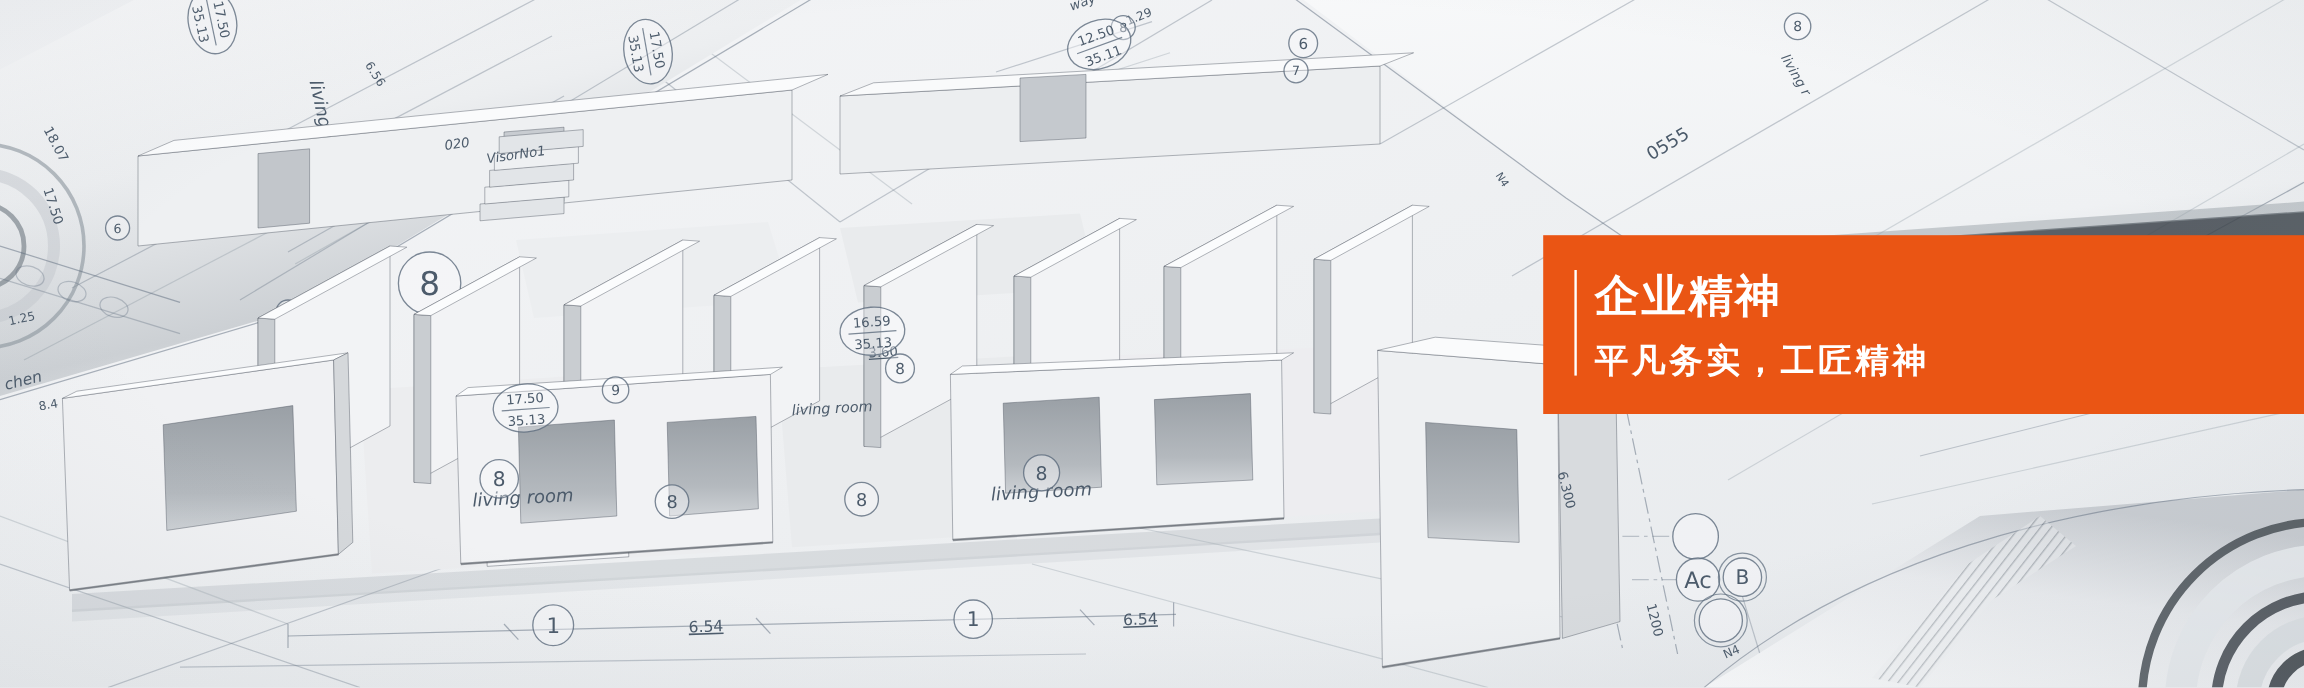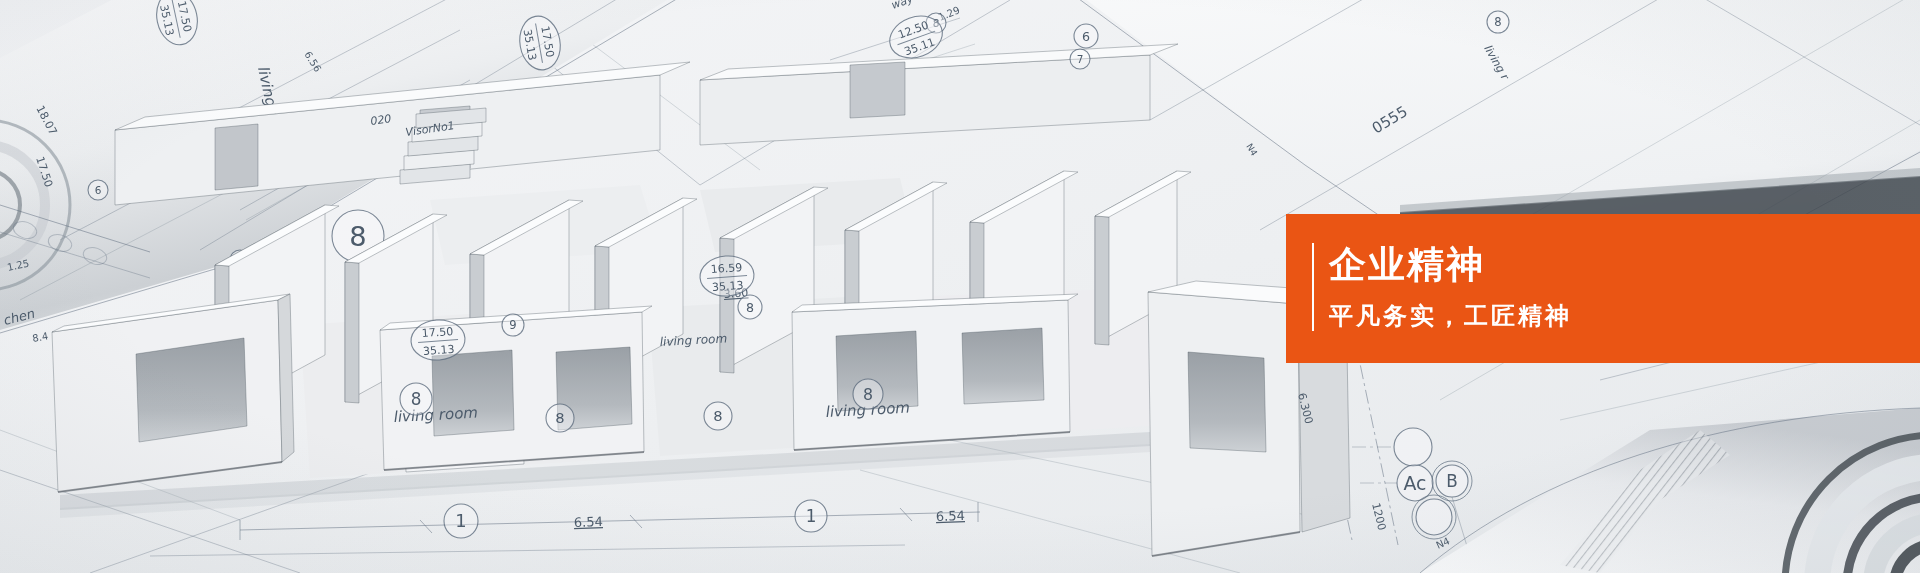--- a/index.html
+++ b/index.html
@@ -6,27 +6,27 @@
   .hero{position:relative;width:1920px;height:573px;overflow:hidden;background:#eef0f2;
         font-family:"Liberation Sans",sans-serif;}
   .hero svg{position:absolute;left:0;top:0;}
   
   .pl{stroke:#5d6c7d;fill:none;stroke-width:1;}
   .o2{stroke-opacity:.22}.o3{stroke-opacity:.34}.o5{stroke-opacity:.5}
   .w{stroke:#49525c;stroke-width:.7;stroke-opacity:.5;}
   .blt{font-family:"DejaVu Sans",sans-serif;fill:#4c5b6b;}
   .blt.it{font-style:italic;}
   
-  .slogan{position:absolute;left:1286px;top:214px;width:634px;height:149px;
+  .slogan{position:absolute;left:1286px;top:196px;width:634px;height:149px;
           background:#EA5514;box-sizing:border-box;padding-left:22px;}
   .slogan .divider{position:absolute;left:26px;top:29px;width:2px;height:88px;background:#ffffff;}
   .slogan .title{position:absolute;left:43px;top:26px;margin:0;color:#ffffff;
           font-family:"DejaVu Sans",sans-serif;font-size:37px;font-weight:700;letter-spacing:2px;white-space:nowrap;}
   .slogan .sub{position:absolute;left:43px;top:86px;margin:0;color:#ffffff;
-          font-family:"DejaVu Sans",sans-serif;font-size:24px;font-weight:700;letter-spacing:3px;white-space:nowrap;}
+          font-family:"DejaVu Sans",sans-serif;font-size:28px;font-weight:700;letter-spacing:3px;white-space:nowrap;}
 </style>
 </head>
 <body>
 
 <div class="hero">
 
 <svg width="1920" height="573" viewBox="0 0 1920 573">
   <defs>
     <linearGradient id="bgGrad" x1="0" y1="0" x2="1" y2="1">
       <stop offset="0" stop-color="#f4f5f7"></stop>

